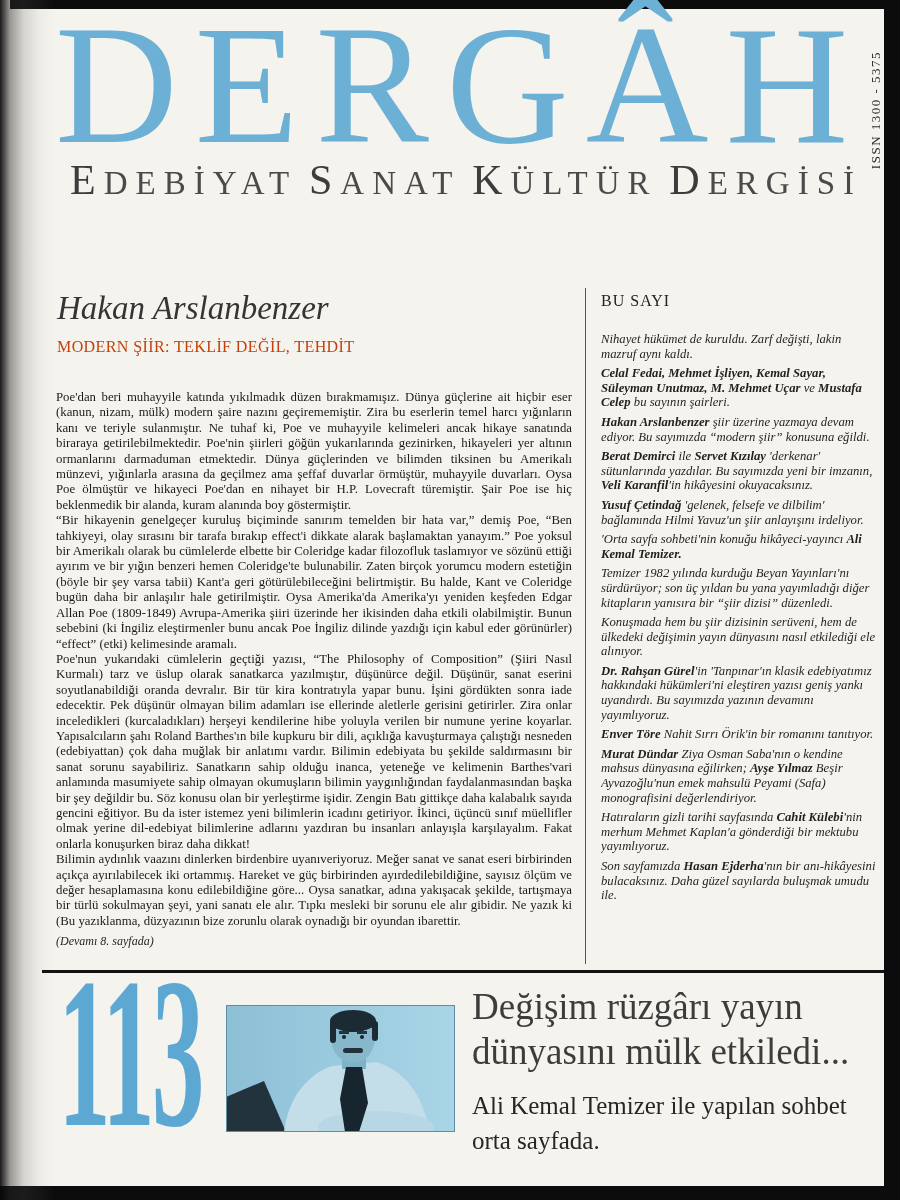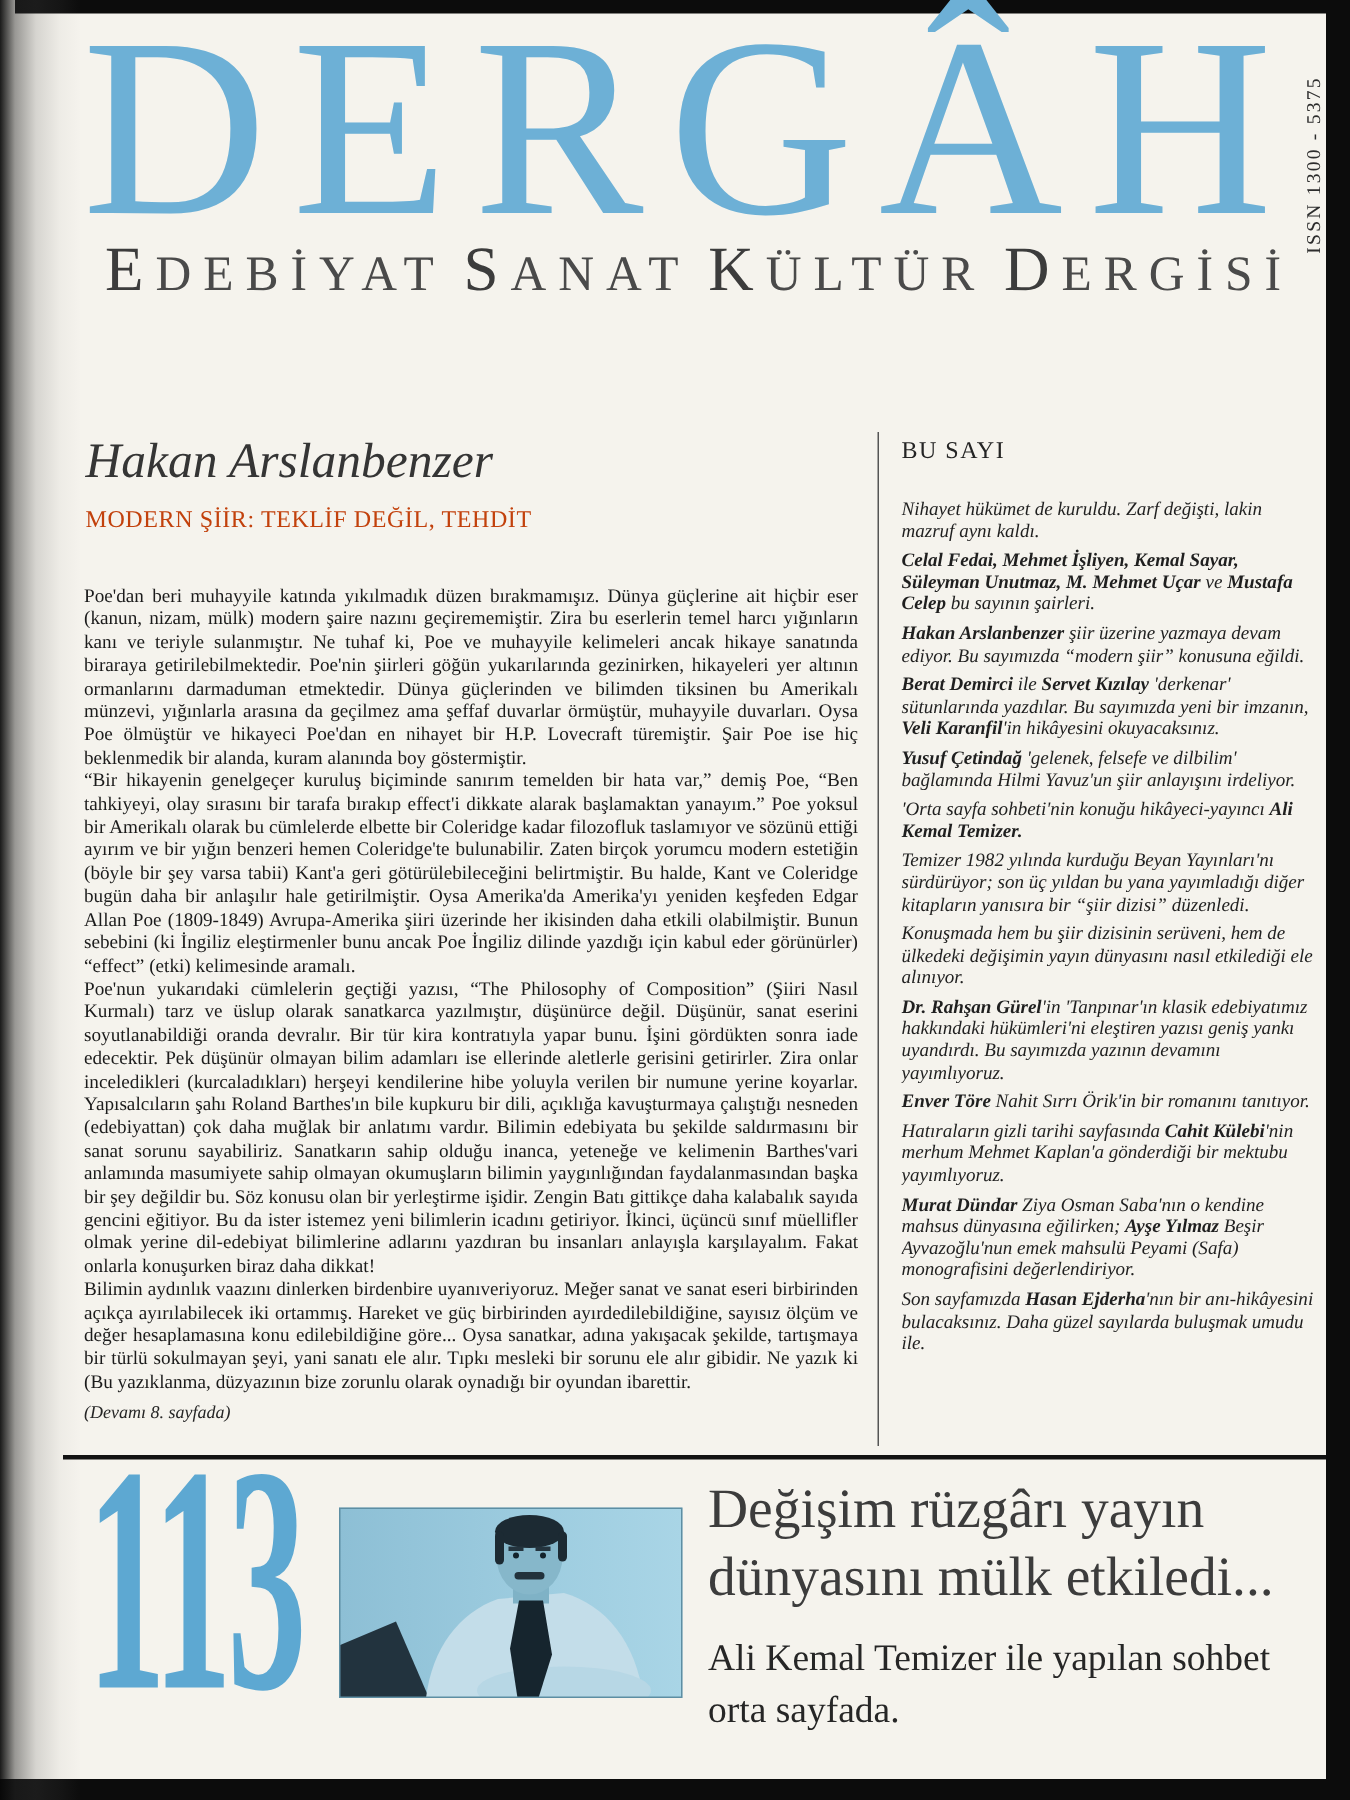--- a/index.html
+++ b/index.html
@@ -94,22 +94,22 @@
         <p class="bs-item">Nihayet hükümet de kuruldu. Zarf değişti, lakin mazruf aynı kaldı.</p>
         <p class="bs-item"><b>Celal Fedai, Mehmet İşliyen, Kemal Sayar, Süleyman Unutmaz, M. Mehmet Uçar</b> ve <b>Mustafa Celep</b> bu sayının şairleri.</p>
         <p class="bs-item"><b>Hakan Arslanbenzer</b> şiir üzerine yazmaya devam ediyor. Bu sayımızda “modern şiir” konusuna eğildi.</p>
         <p class="bs-item"><b>Berat Demirci</b> ile <b>Servet Kızılay</b> 'derkenar' sütunlarında yazdılar. Bu sayımızda yeni bir imzanın, <b>Veli Karanfil</b>'in hikâyesini okuyacaksınız.</p>
         <p class="bs-item"><b>Yusuf Çetindağ</b> 'gelenek, felsefe ve dilbilim' bağlamında Hilmi Yavuz'un şiir anlayışını irdeliyor.</p>
         <p class="bs-item">'Orta sayfa sohbeti'nin konuğu hikâyeci-yayıncı <b>Ali Kemal Temizer.</b></p>
         <p class="bs-item">Temizer 1982 yılında kurduğu Beyan Yayınları'nı sürdürüyor; son üç yıldan bu yana yayımladığı diğer kitapların yanısıra bir “şiir dizisi” düzenledi.</p>
         <p class="bs-item">Konuşmada hem bu şiir dizisinin serüveni, hem de ülkedeki değişimin yayın dünyasını nasıl etkilediği ele alınıyor.</p>
         <p class="bs-item"><b>Dr. Rahşan Gürel</b>'in 'Tanpınar'ın klasik edebiyatımız hakkındaki hükümleri'ni eleştiren yazısı geniş yankı uyandırdı. Bu sayımızda yazının devamını yayımlıyoruz.</p>
         <p class="bs-item"><b>Enver Töre</b> Nahit Sırrı Örik'in bir romanını tanıtıyor.</p>
+        <p class="bs-item"><b>Murat Dündar</b> Ziya Osman Saba'nın o kendine mahsus dünyasına eğilirken; <b>Ayşe Yılmaz</b> Beşir Ayvazoğlu'nun emek mahsulü Peyami (Safa) monografisini değerlendiriyor.</p>
         <p class="bs-item">Hatıraların gizli tarihi sayfasında <b>Cahit Külebi</b>'nin merhum Mehmet Kaplan'a gönderdiği bir mektubu yayımlıyoruz.</p>
-        <p class="bs-item"><b>Murat Dündar</b> Ziya Osman Saba'nın o kendine mahsus dünyasına eğilirken; <b>Ayşe Yılmaz</b> Beşir Ayvazoğlu'nun emek mahsulü Peyami (Safa) monografisini değerlendiriyor.</p>
         <p class="bs-item">Son sayfamızda <b>Hasan Ejderha</b>'nın bir anı-hikâyesini bulacaksınız. Daha güzel sayılarda buluşmak umudu ile.</p>
       </div>
   </div>
 
   <div class="rule-bottom"></div>
   <div class="issue-no">113</div>
 
   <div class="photo">
     <svg width="229" height="127" viewBox="0 0 229 127">
       <defs>

